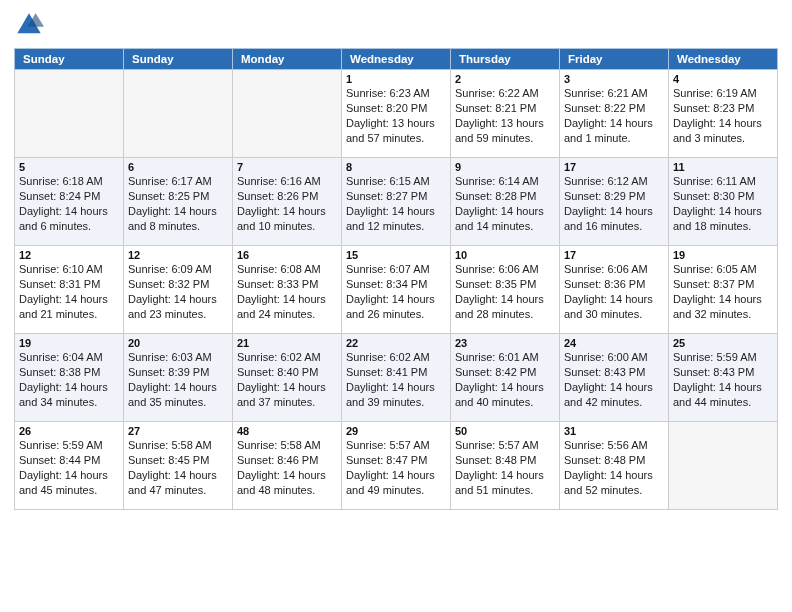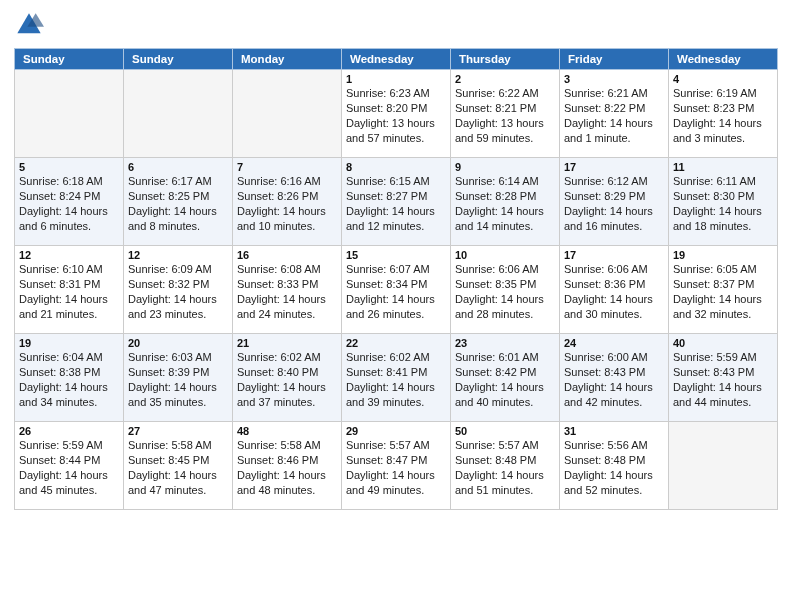--- a/index.html
+++ b/index.html
@@ -228,21 +228,21 @@
           </td>
           <td>
             <span class="day-number">23</span>
             <div class="cell-text">Sunrise: 6:01 AM<br>Sunset: 8:42 PM<br>Daylight: 14 hours<br>and 40 minutes.</div>
           </td>
           <td>
             <span class="day-number">24</span>
             <div class="cell-text">Sunrise: 6:00 AM<br>Sunset: 8:43 PM<br>Daylight: 14 hours<br>and 42 minutes.</div>
           </td>
           <td>
-            <span class="day-number">40</span>
+            <span class="day-number">25</span>
             <div class="cell-text">Sunrise: 5:59 AM<br>Sunset: 8:43 PM<br>Daylight: 14 hours<br>and 44 minutes.</div>
           </td>
         </tr>
         <tr>
           <td>
             <span class="day-number">26</span>
             <div class="cell-text">Sunrise: 5:59 AM<br>Sunset: 8:44 PM<br>Daylight: 14 hours<br>and 45 minutes.</div>
           </td>
           <td>
             <span class="day-number">27</span>

